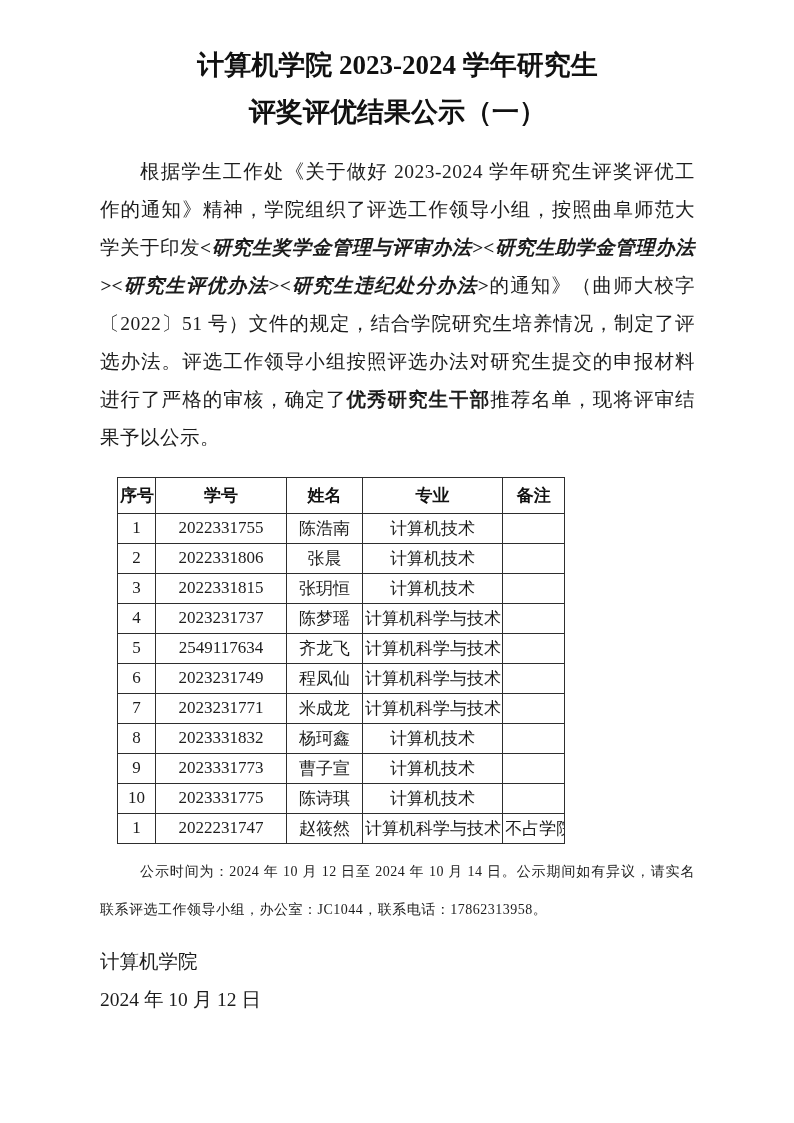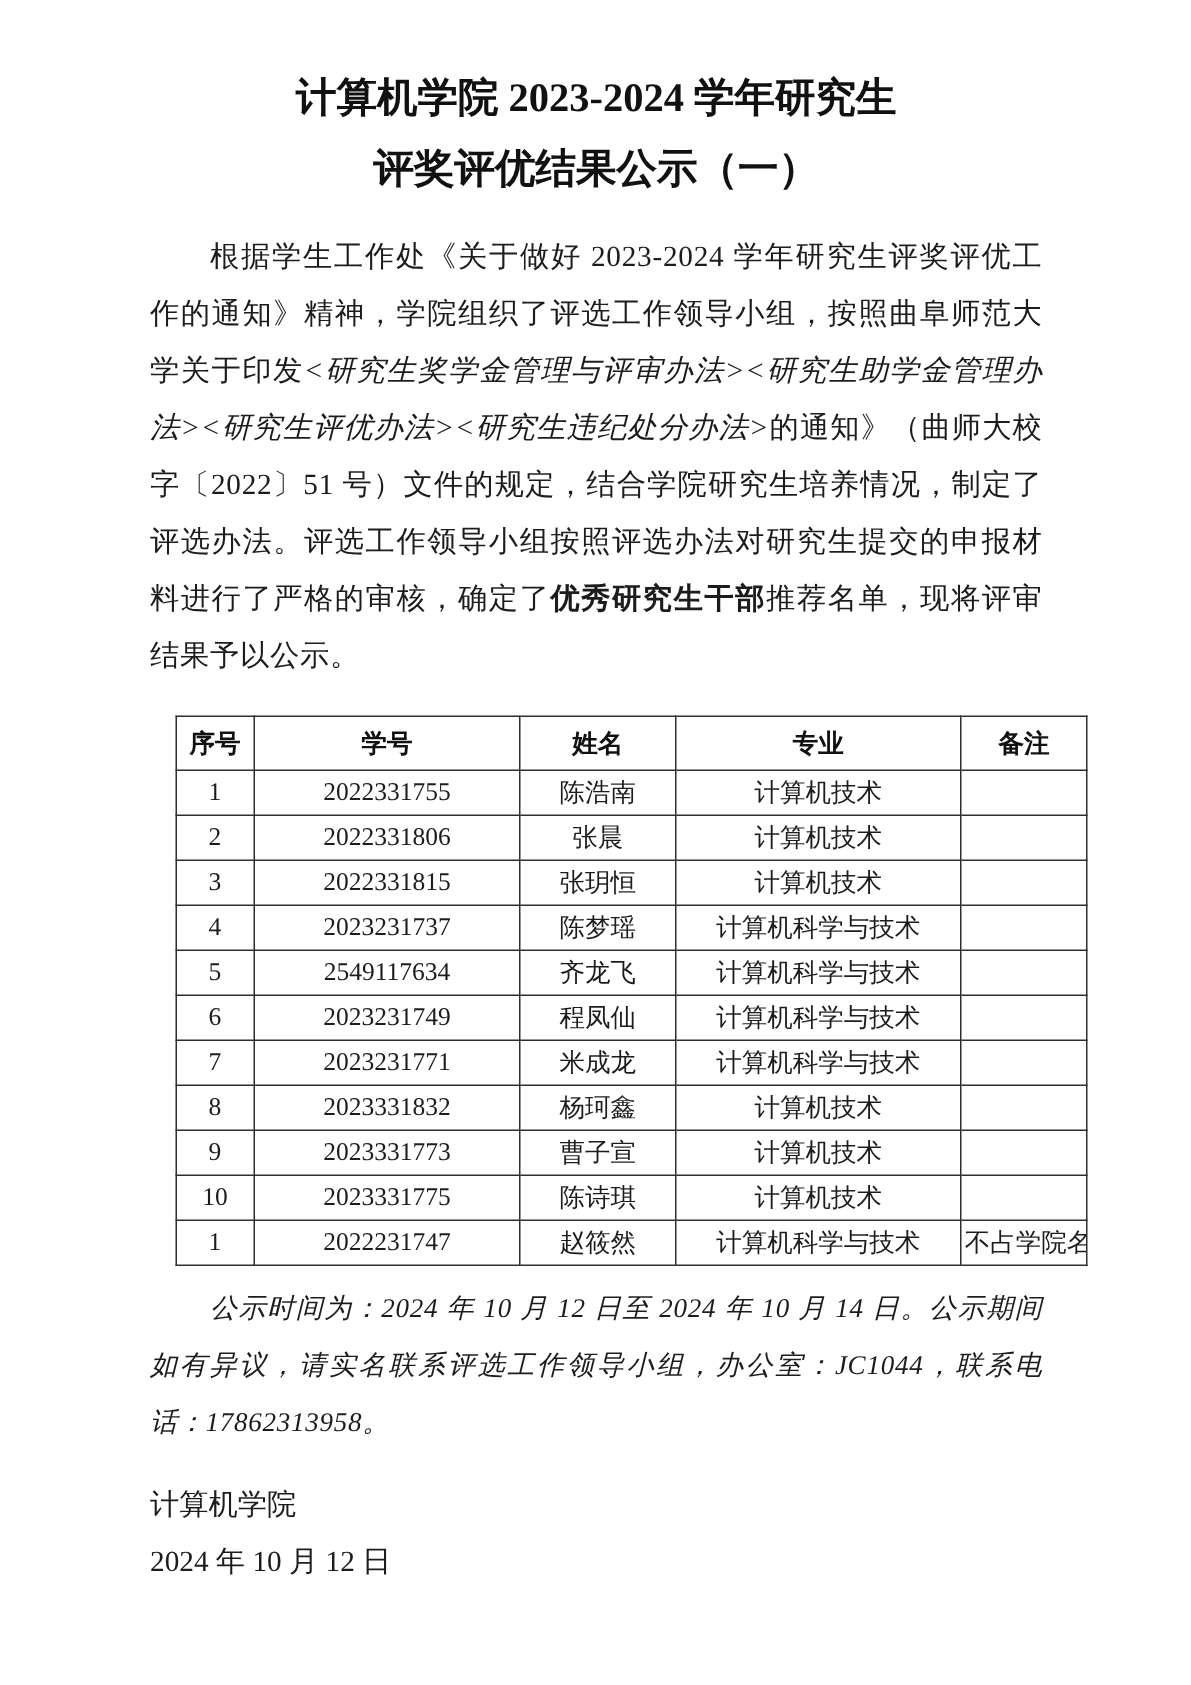--- a/index.html
+++ b/index.html
@@ -22,25 +22,25 @@
   }
   .intro-para{
     margin-top:17px;
     font-size:19.5px;
     line-height:38px;
     letter-spacing:0.5px;
     text-align:justify;
     text-indent:40px;
   }
   .seg-bold{font-weight:700;}
-  .seg-italic{font-style:italic;}
+  .seg-italic{font-style:italic;font-weight:bold;}
   table.results{
     border-collapse:collapse;
     table-layout:fixed;
-    width:608px;
+    width:448px;
     margin:7px 0 0 17px;
   }
   table.results th, table.results td{
     border:1.6px solid #2e2e2e;
     text-align:center;
     vertical-align:middle;
     padding:0 2px;
     overflow:hidden;
     white-space:nowrap;
   }
@@ -51,26 +51,25 @@
     color:#111111;
   }
   table.results td{
     height:29px;
     font-size:17px;
     color:#1c1c1c;
   }
   td.remark-small{font-size:12px;letter-spacing:0;}
   .closing-para{
     margin-top:9px;
-    font-size:18px;
+    font-size:14px;
     line-height:38px;
     letter-spacing:0.5px;
     text-align:justify;
     text-indent:40px;
-    font-style:italic;
   }
   .signature{
     font-size:19.5px;
     line-height:38px;
   }
   .sig-org{text-align:left;padding-right:74px;margin-top:1px;}
   .sig-date{text-align:left;padding-right:35px;}
 </style>
 </head>
 <body>

